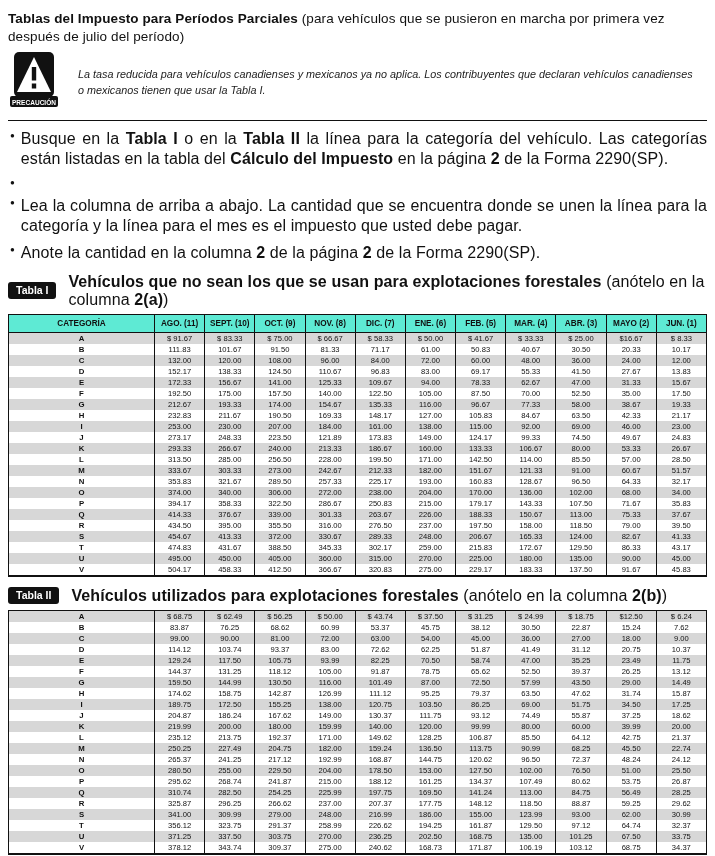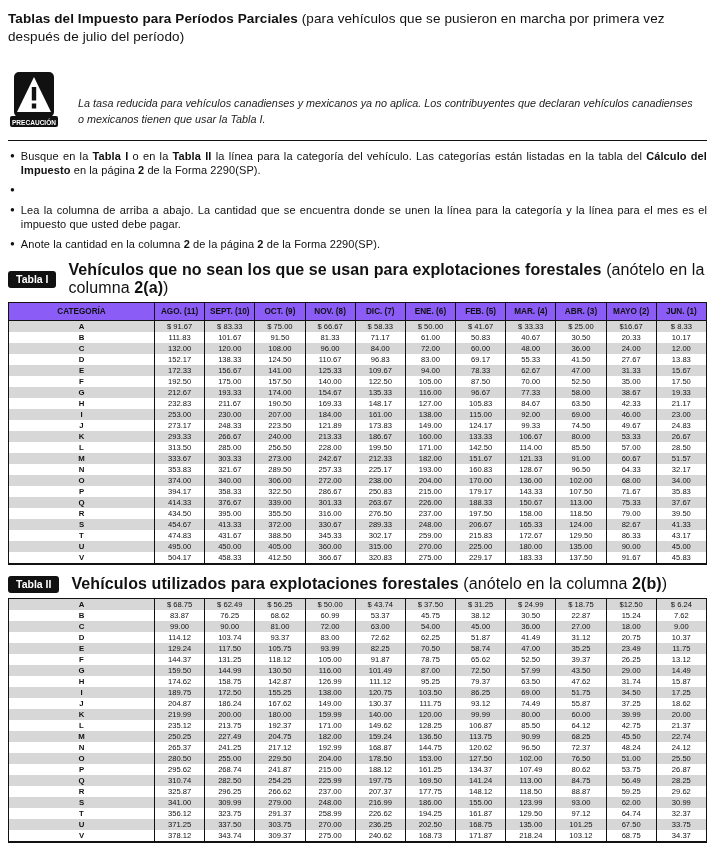--- a/index.html
+++ b/index.html
@@ -9,33 +9,33 @@
     font-family: "Liberation Sans", sans-serif;
     color: #111; overflow: hidden;
   }
   .page { padding: 10px 8px 0 8px; }
 
   
   .doc-title { font-size: 13.5px; line-height: 1.32; letter-spacing: 0.1px; }
   .doc-title .t-bold { font-weight: bold; }
 
   
-  .caution { display: flex; align-items: flex-end; margin: 26px 0 0 2px; }
+  .caution { display: flex; align-items: center; margin: 6px 0 0 2px; }
   .caution-icon { width: 48px; height: 56px; flex: 0 0 48px; }
   .caution-text {
     font-style: italic; font-size: 10.8px; line-height: 1.45;
     margin: 7px 6px 0 20px; color: #222;
   }
   .rule { border: 0; border-top: 1.5px solid #111; margin: 12px 0 8px 0; }
 
   
   .bullets { list-style: none; margin-top: 4px; }
   .bullets li { display: flex; margin: 0 0 6px 0; }
   .bullet-marker { font-size: 8px; line-height: 14px; margin: 0 6px 0 2px; flex: 0 0 auto; }
-  .bullet-text { font-size: 11px; line-height: 1.28; text-align: justify; letter-spacing: 0.1px; }
+  .bullet-text { font-size: 16px; line-height: 1.28; text-align: justify; letter-spacing: 0.1px; }
   .bullet-text b { font-weight: bold; }
 
   
   .tbl-heading { display: flex; align-items: center; margin: 10px 0 5px 0; }
   .tbl-badge {
     background: #111; color: #fff; font-weight: bold; font-size: 10.5px;
     padding: 2px 8px 3px 8px; border-radius: 3px; margin-right: 12px; flex: 0 0 auto;
   }
   .tbl-title { font-size: 16px; letter-spacing: 0.1px; }
   .tbl-title .tt-bold { font-weight: bold; }
@@ -44,21 +44,21 @@
   table.datatable {
     border-collapse: collapse; table-layout: fixed; width: 699px;
     border: 1px solid #111; border-bottom-width: 2px;
   }
   table.datatable th, table.datatable td {
     border-left: 1px solid #111; border-right: 1px solid #111;
     text-align: center; overflow: hidden; white-space: nowrap;
   }
   table.datatable th {
     font-size: 8.2px; font-weight: bold; height: 18px;
-    border-top: 1px solid #111; border-bottom: 1px solid #111; background: #8b5cf6;
+    border-top: 1px solid #111; border-bottom: 1px solid #111; background: #5eead4;
   }
   table.datatable td { font-size: 7.6px; height: 11px; line-height: 11px; padding: 0; }
   table.datatable td:first-child, table.datatable th:first-child { width: 146px; }
   table.datatable tbody td:first-child { font-weight: bold; font-size: 7.8px; }
   table.datatable tbody tr.striped { background: #d7d7d7; }
   #table2 { margin-top: 2px; }
 </style>
 </head>
 <body>
 
@@ -741,21 +741,21 @@
         </tr>
         <tr>
           <td>V</td>
           <td>378.12</td>
           <td>343.74</td>
           <td>309.37</td>
           <td>275.00</td>
           <td>240.62</td>
           <td>168.73</td>
           <td>171.87</td>
-          <td>218.24</td>
+          <td>106.19</td>
           <td>103.12</td>
           <td>68.75</td>
           <td>34.37</td>
         </tr>
       </tbody>
     </table>
 
 </div>
 
 </body></html>

